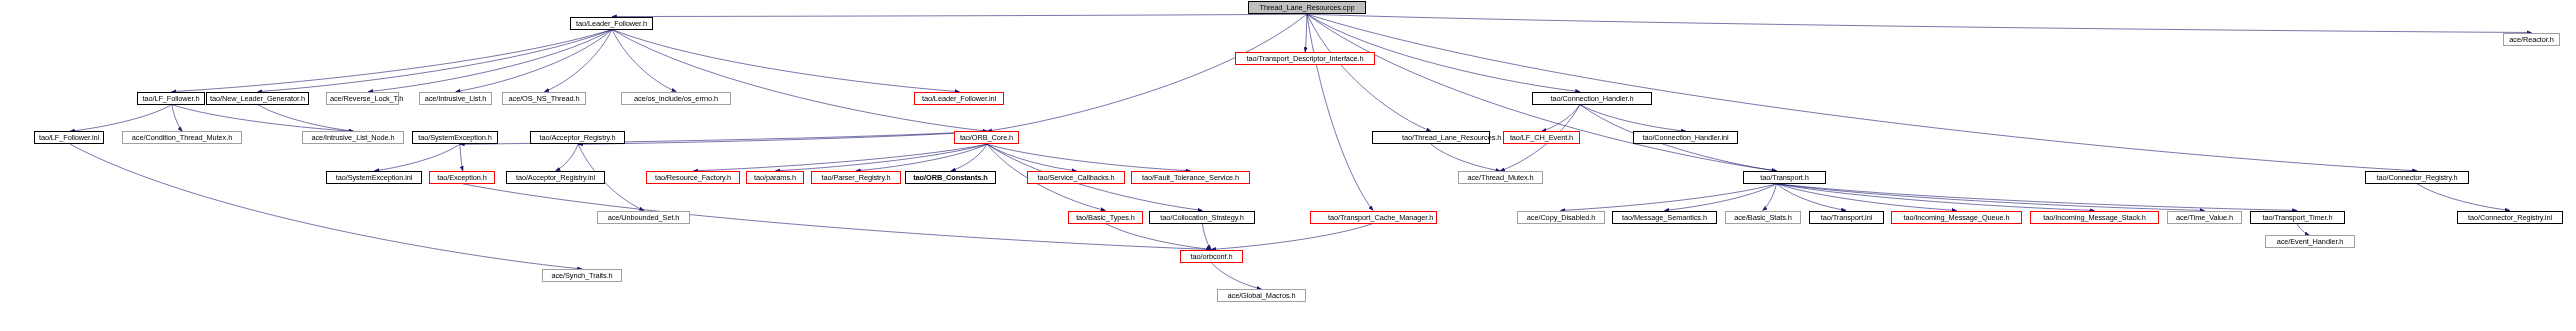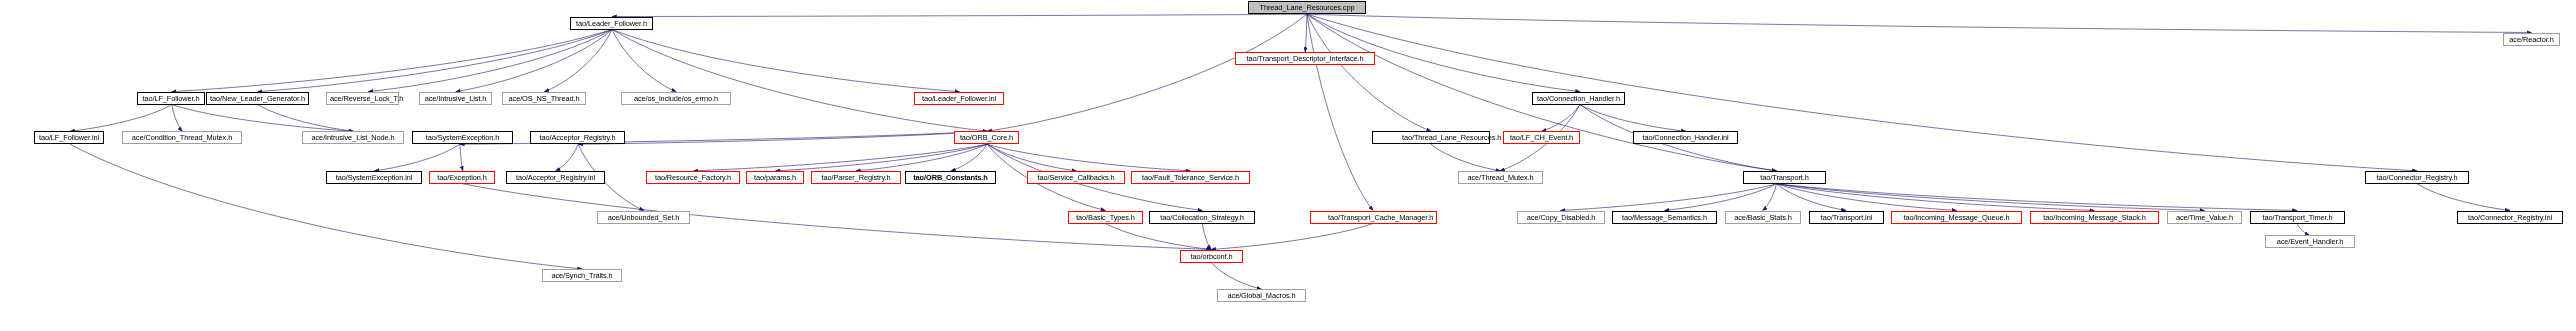--- a/index.html
+++ b/index.html
@@ -98,35 +98,35 @@
         <path d="M117.5,244 C334,360.05 767,433.9 983.5,455" fill="none" stroke="#191970" stroke-width="1" marker-end="url(#ah)"></path>
         <path d="M782,311 C1098.5,372.05 1731.5,410.9 2048,422" fill="none" stroke="#191970" stroke-width="1" marker-end="url(#ah)"></path>
         <path d="M2033,378 C2036.75,402.2 2044.25,417.6 2048,422" fill="none" stroke="#191970" stroke-width="1" marker-end="url(#ah)"></path>
       </g>
   </svg>
   <div id="node-layer">
       <div class="node root" style="left: 1248px; top: 1.2px; width: 118px;">Thread_Lane_Resources.cpp</div>
       <div class="node gray" style="left: 2503px; top: 33px; width: 57px;">ace/Reactor.h</div>
       <div class="node" style="left: 570px; top: 16.6px; width: 83px;">tao/Leader_Follower.h</div>
       <div class="node red" style="left: 1235px; top: 52px; width: 140px;">tao/Transport_Descriptor_Interface.h</div>
-      <div class="node" style="left: 1532px; top: 92px; width: 93px; text-align: center;">tao/Connection_Handler.h</div>
+      <div class="node" style="left: 1532px; top: 92px; width: 120px; text-align: center;">tao/Connection_Handler.h</div>
       <div class="node" style="left: 137px; top: 92px; width: 68px;">tao/LF_Follower.h</div>
       <div class="node" style="left: 206px; top: 92px; width: 103px;">tao/New_Leader_Generator.h</div>
       <div class="node gray" style="left: 326px; top: 92px; width: 73px; text-align: right;">ace/Reverse_Lock_T.h</div>
       <div class="node gray" style="left: 419px; top: 92px; width: 73px;">ace/Intrusive_List.h</div>
       <div class="node gray" style="left: 502px; top: 92px; width: 84px;">ace/OS_NS_Thread.h</div>
       <div class="node gray" style="left: 621px; top: 92px; width: 110px;">ace/os_include/os_errno.h</div>
       <div class="node red" style="left: 914px; top: 92px; width: 90px;">tao/Leader_Follower.inl</div>
       <div class="node" style="left: 1372px; top: 131px; width: 118px; padding-left: 29px;">tao/Thread_Lane_Resources.h</div>
       <div class="node red" style="left: 1503px; top: 131px; width: 77px;">tao/LF_CH_Event.h</div>
       <div class="node" style="left: 1633px; top: 131px; width: 105px;">tao/Connection_Handler.inl</div>
       <div class="node" style="left: 34px; top: 131px; width: 70px;">tao/LF_Follower.inl</div>
       <div class="node gray" style="left: 122px; top: 131px; width: 120px;">ace/Condition_Thread_Mutex.h</div>
       <div class="node gray" style="left: 302px; top: 131px; width: 102px;">ace/Intrusive_List_Node.h</div>
-      <div class="node" style="left: 412px; top: 131px; width: 101px;">tao/SystemException.h</div>
+      <div class="node" style="left: 412px; top: 131px; width: 86px;">tao/SystemException.h</div>
       <div class="node" style="left: 530px; top: 131px; width: 95px;">tao/Acceptor_Registry.h</div>
       <div class="node red" style="left: 954px; top: 131px; width: 65px;">tao/ORB_Core.h</div>
       <div class="node" style="left: 326px; top: 171px; width: 96px;">tao/SystemException.inl</div>
       <div class="node red" style="left: 429px; top: 171px; width: 66px;">tao/Exception.h</div>
       <div class="node" style="left: 506px; top: 171px; width: 99px;">tao/Acceptor_Registry.inl</div>
       <div class="node red" style="left: 646px; top: 171px; width: 94px;">tao/Resource_Factory.h</div>
       <div class="node red" style="left: 746px; top: 171px; width: 58px;">tao/params.h</div>
       <div class="node red" style="left: 811px; top: 171px; width: 90px;">tao/Parser_Registry.h</div>
       <div class="node" style="left: 905px; top: 171px; width: 91px; font-weight: bold;">tao/ORB_Constants.h</div>
       <div class="node red" style="left: 1027px; top: 171px; width: 98px;">tao/Service_Callbacks.h</div>

